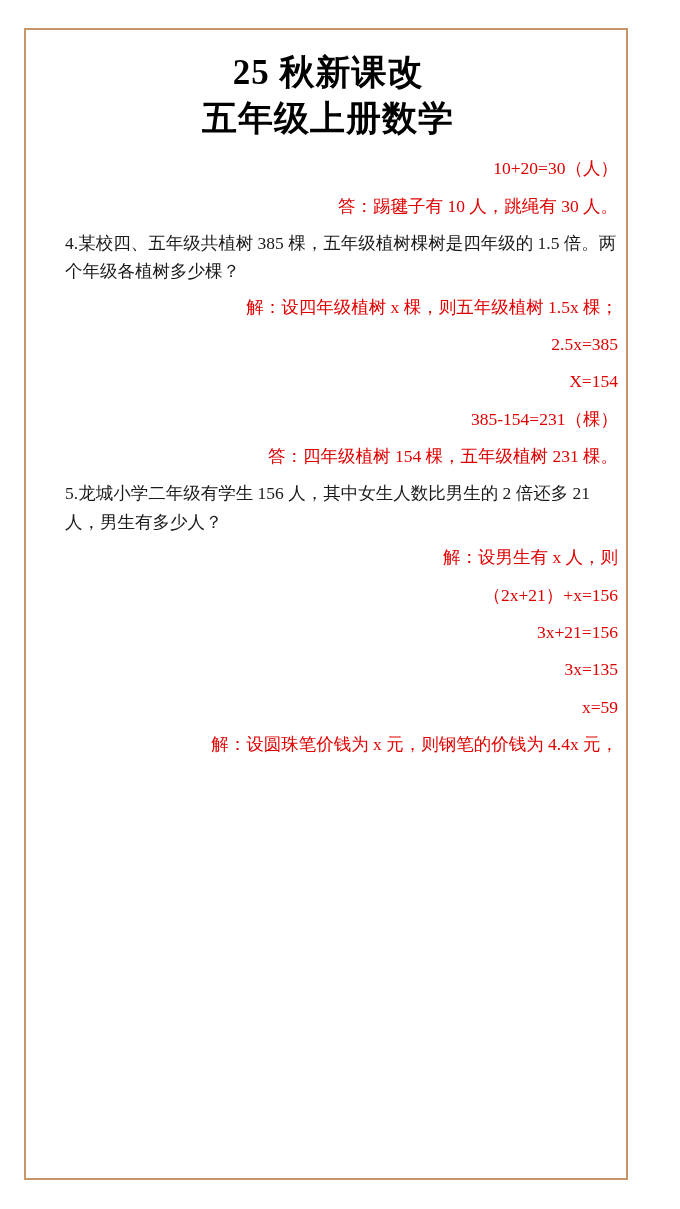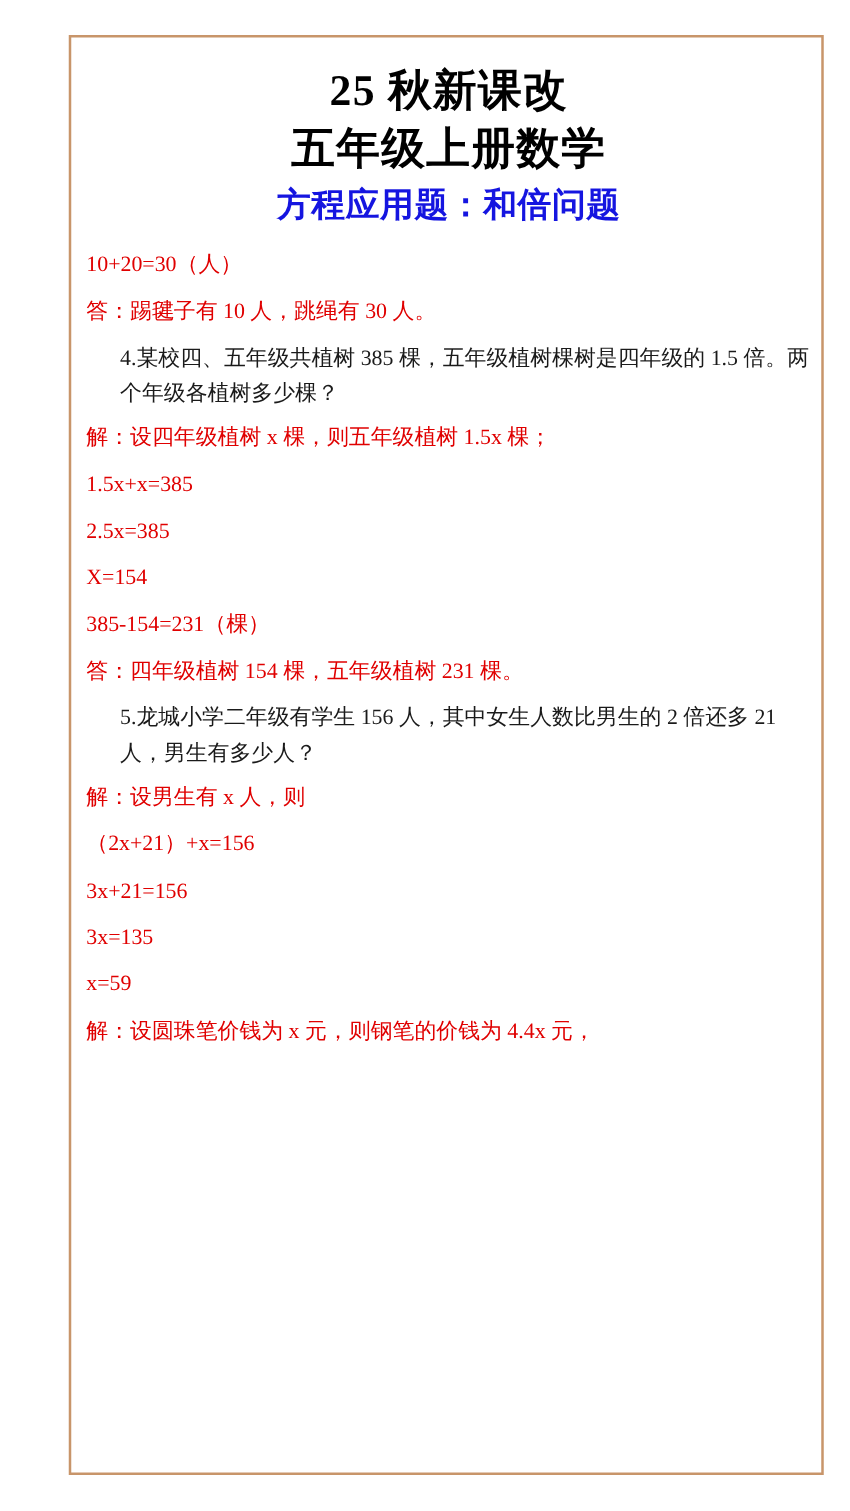--- a/index.html
+++ b/index.html
@@ -15,21 +15,21 @@
   }
   .page {
     position: relative;
     width: 680px;
     height: 1209px;
     background: #ffffff;
     box-sizing: border-box;
   }
   .frame {
     position: absolute;
-    left: 55px;
+    left: 24px;
     top: 28px;
     width: 604px;
     height: 1152px;
     border: 2px solid #c8956a;
     box-sizing: border-box;
     background: #ffffff;
   }
   .content {
     position: absolute;
     left: 0;
@@ -65,20 +65,21 @@
   .line {
     font-size: 17.5px;
     line-height: 1.62;
     margin: 0 0 9px 0;
     color: #000000;
     text-align: left;
     word-break: break-all;
   }
   .line.red {
     color: #e00000;
+    text-align: right;
   }
   .line.black {
     color: #1a1a1a;
   }
   .q {
     margin-bottom: 7px;
     margin-left: 27px;
   }
   .spacer-bottom {
     height: 40px;
@@ -87,29 +88,27 @@
 </head>
 <body>
 
 <div class="page">
   <div class="frame">
     <div class="content">
 
       <div class="title-block">
         <div class="title-line">25 秋新课改</div>
         <div class="title-line">五年级上册数学</div>
-        <div class="subtitle-line">方程应用题：和倍问题</div>
       </div>
 
       <div class="body-block">
         <div class="line red">10+20=30（人）</div>
         <div class="line red">答：踢毽子有 10 人，跳绳有 30 人。</div>
         <div class="line black q">4.某校四、五年级共植树 385 棵，五年级植树棵树是四年级的 1.5 倍。两个年级各植树多少棵？</div>
         <div class="line red">解：设四年级植树 x 棵，则五年级植树 1.5x 棵；</div>
-        <div class="line red">1.5x+x=385</div>
         <div class="line red">2.5x=385</div>
         <div class="line red">X=154</div>
         <div class="line red">385-154=231（棵）</div>
         <div class="line red">答：四年级植树 154 棵，五年级植树 231 棵。</div>
         <div class="line black q">5.龙城小学二年级有学生 156 人，其中女生人数比男生的 2 倍还多 21 人，男生有多少人？</div>
         <div class="line red">解：设男生有 x 人，则</div>
         <div class="line red">（2x+21）+x=156</div>
         <div class="line red">3x+21=156</div>
         <div class="line red">3x=135</div>
         <div class="line red">x=59</div>

